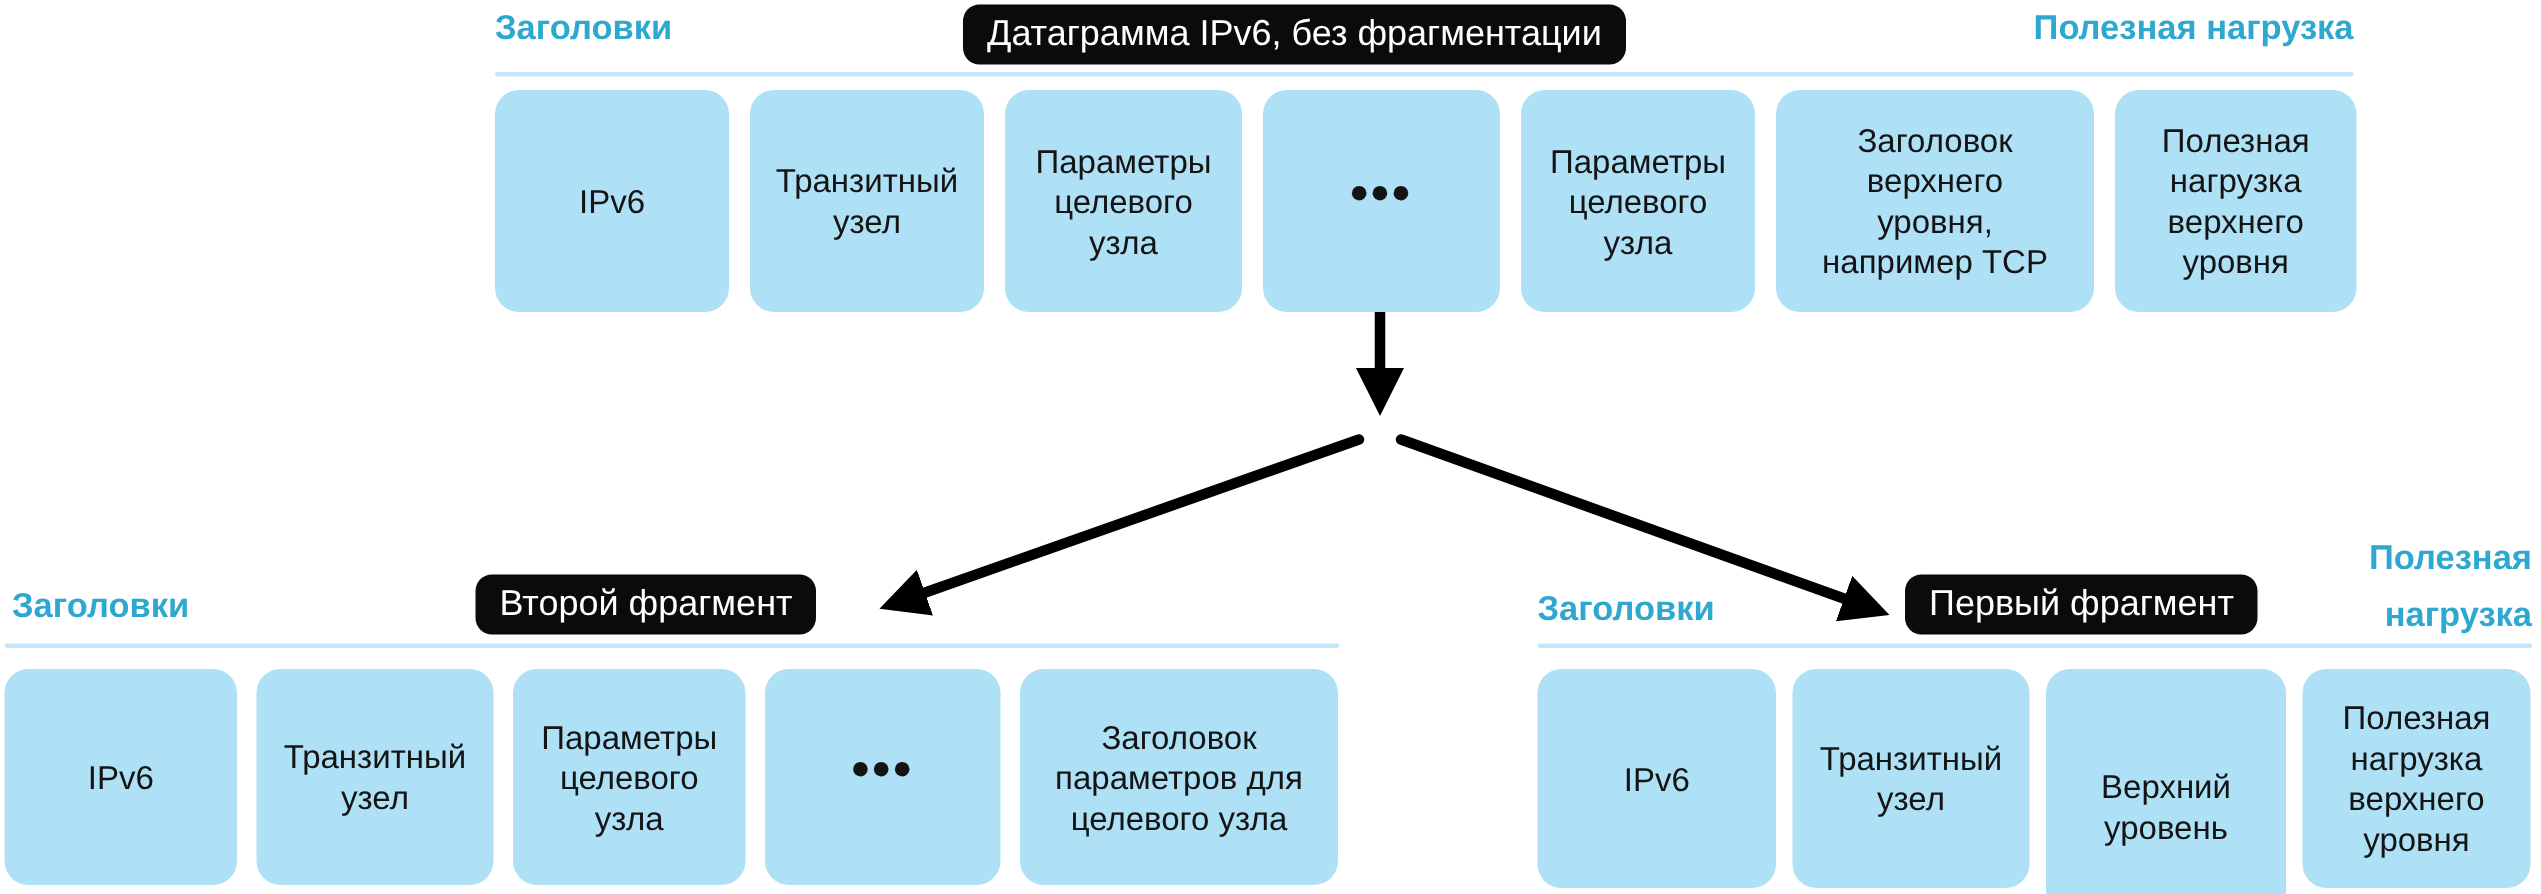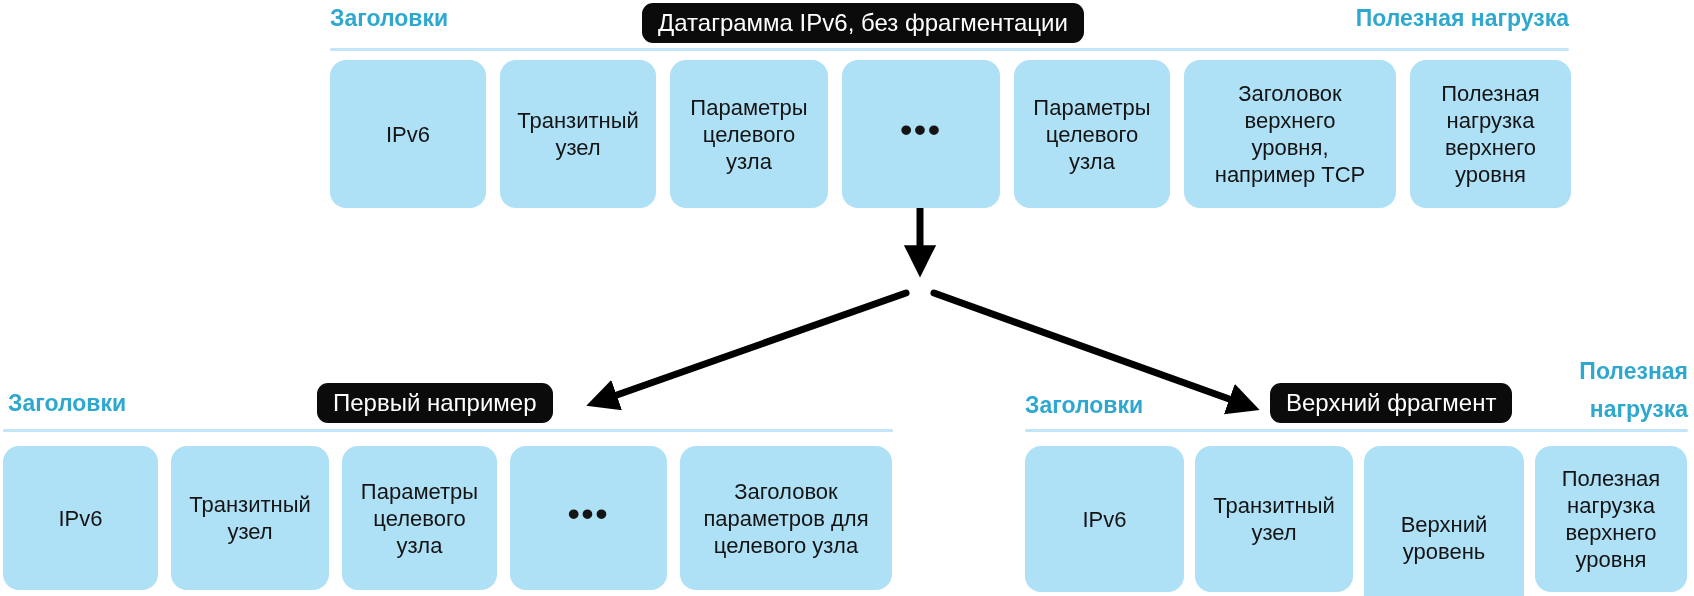--- a/index.html
+++ b/index.html
@@ -67,40 +67,40 @@
 уровня,
 например TCP</div>
     <div class="box" style="width:161px; height:148px;">Полезная
 нагрузка
 верхнего
 уровня</div>
   </div>
 
   <div class="cyanlabel" style="left:8px; top:390px;">Заголовки</div>
 
-  <div class="pill" style="left:317px; top:383px;">Первый например</div>
+  <div class="pill" style="left:317px; top:383px;">Второй фрагмент</div>
 
   <div class="rule" style="left:3px; top:429px; width:890px;"></div>
 
   <div class="boxrow" style="left:3px; top:446px; gap:13px;">
     <div class="box" style="width:155px; height:144px;">IPv6</div>
     <div class="box" style="width:158px; height:144px;">Транзитный
 узел</div>
     <div class="box" style="width:155px; height:144px;">Параметры
 целевого
 узла</div>
     <div class="box dots" style="width:157px; height:144px;">•••</div>
     <div class="box" style="width:212px; height:144px;">Заголовок
 параметров для
 целевого узла</div>
   </div>
 
   <div class="cyanlabel" style="left:1025px; top:392px;">Заголовки</div>
 
-  <div class="pill" style="left:1270px; top:383px;">Верхний фрагмент</div>
+  <div class="pill" style="left:1270px; top:383px;">Первый фрагмент</div>
 
   <div class="cyanlabel right" style="right:6px; top:352px;">Полезная
 нагрузка</div>
 
   <div class="rule" style="left:1025px; top:429px; width:663px;"></div>
 
   <div class="boxrow" style="left:1025px; top:446px; gap:11px;">
     <div class="box" style="width:159px; height:146px;">IPv6</div>
     <div class="box" style="width:158px; height:146px;">Транзитный
 узел</div>

